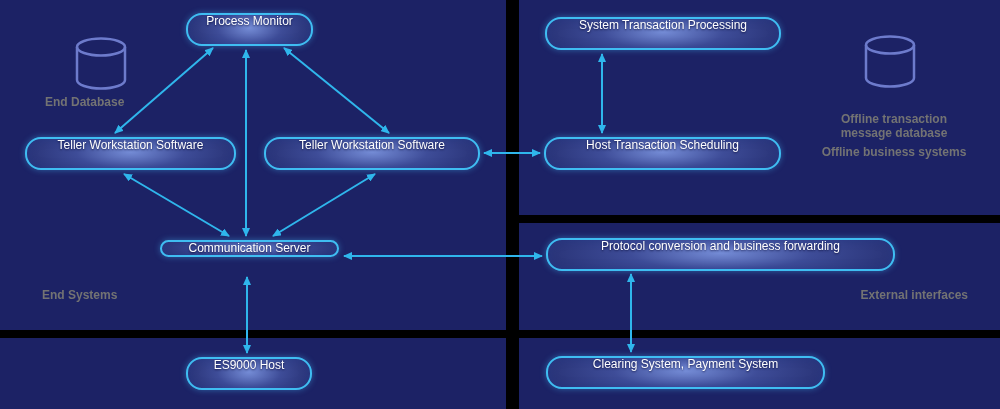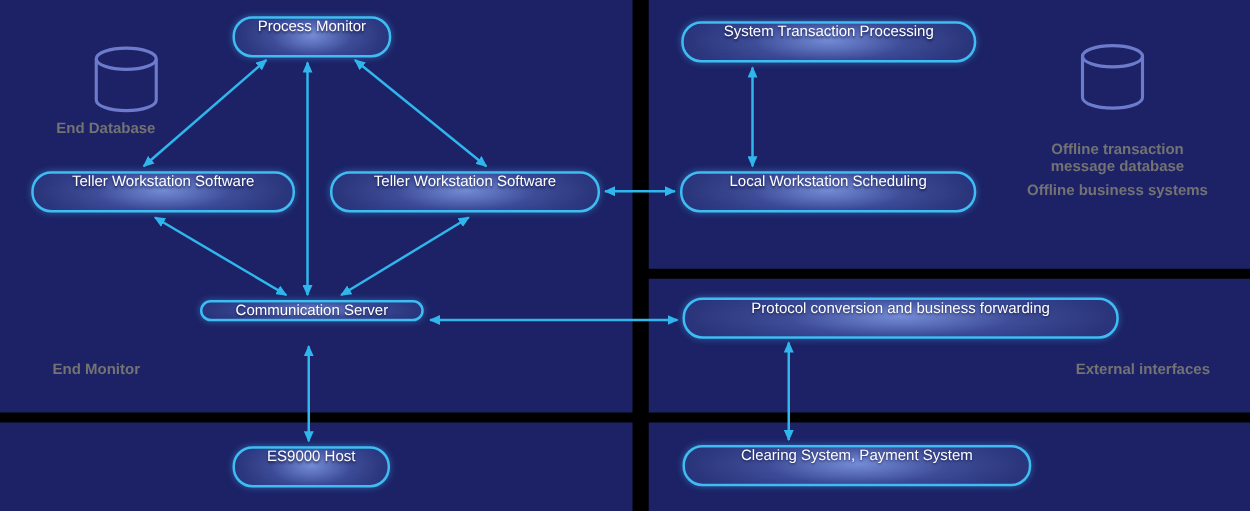--- a/index.html
+++ b/index.html
@@ -131,29 +131,29 @@
 <div class="node" id="node-comm-server">
   <span>Communication Server</span>
 </div>
 <div class="node" id="node-es9000">
   <span>ES9000 Host</span>
 </div>
 <div class="node" id="node-offline-txn">
   <span>System Transaction Processing</span>
 </div>
 <div class="node" id="node-local-txn">
-  <span>Local Workstation Scheduling</span>
+  <span>Host Transaction Scheduling</span>
 </div>
 <div class="node" id="node-protocol">
   <span>Protocol conversion and business forwarding</span>
 </div>
 <div class="node" id="node-clearing">
   <span>Clearing System, Payment System</span>
 </div>
 
 <div class="label" id="label-end-database">End Database</div>
-<div class="label" id="label-end-systems">End Monitor</div>
+<div class="label" id="label-end-systems">End Systems</div>
 <div class="label" id="label-offline-db">
   <div>Offline transaction</div>
   <div>message database</div>
 </div>
 <div class="label" id="label-offline-systems">Offline business systems</div>
 <div class="label" id="label-external">External interfaces</div>
 
 </body></html>

